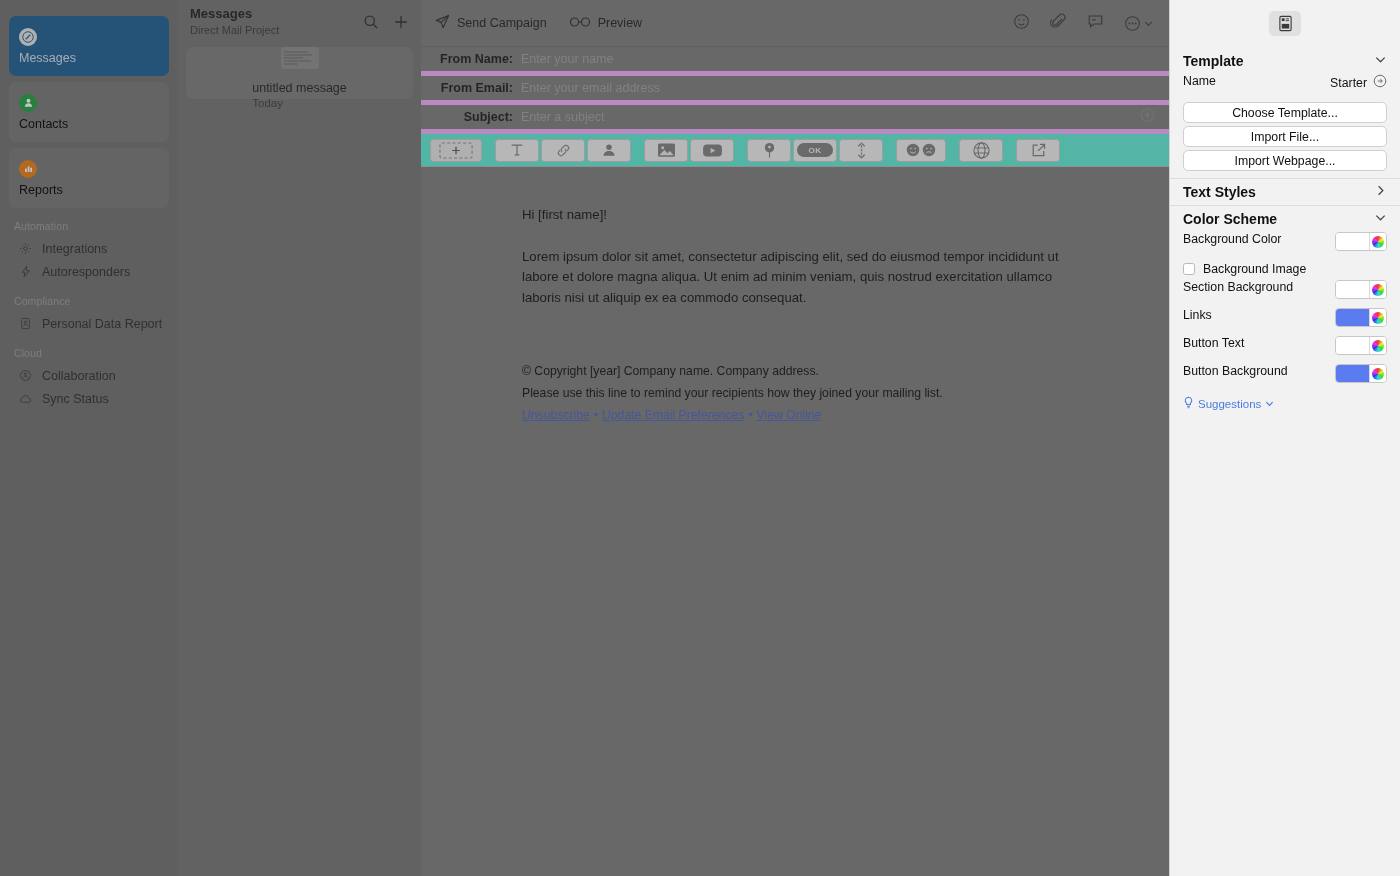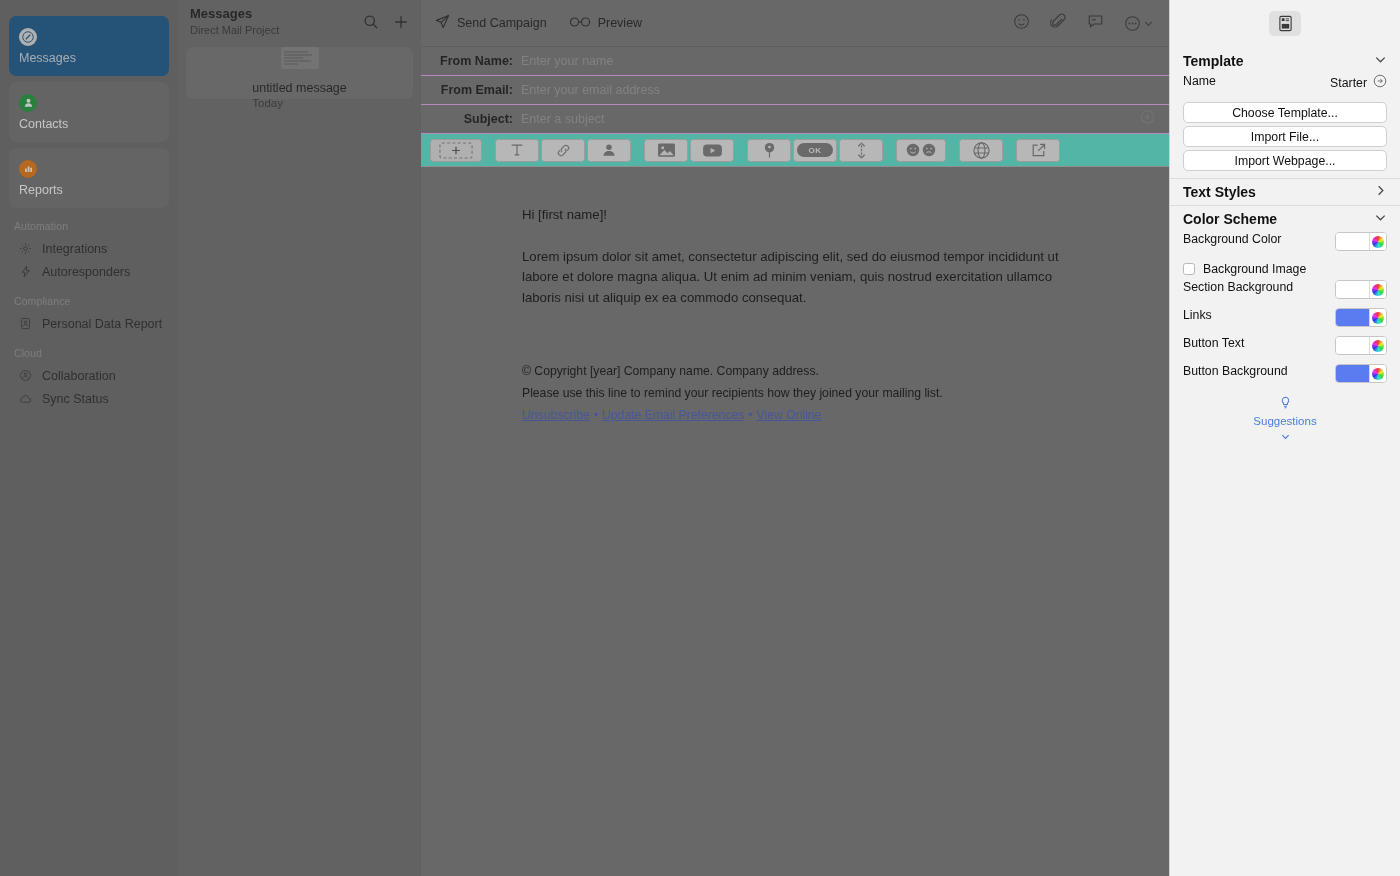--- a/index.html
+++ b/index.html
@@ -19,21 +19,21 @@
   .nav-big {
     margin:6px 9px 0 9px; height:60px; border-radius:7px;
     padding:8px 10px; display:flex; flex-direction:column; justify-content:center;
   }
   .nav-big.selected { background:#1c5e93; }
   .nav-big.plain { background:#767676; }
   .nav-big .ic { width:18px; height:18px; border-radius:50%; margin-bottom:5px;
      display:flex; align-items:center; justify-content:center; font-size:11px; color:#fff; }
   .nav-big .lbl { font-size:12.5px; font-weight:400; }
   .nav-big.selected .lbl { color:#d5dee6; }
-  .nav-big.plain .lbl { color:#ffffff; }
+  .nav-big.plain .lbl { color:#000000; }
 
   .grp-title {
     font-size:10.5px; color:#9a9a9a; padding:12px 0 5px 14px; letter-spacing:.1px;
   }
   .nav-row {
     display:flex; align-items:center; gap:9px; padding:4px 0 4px 18px;
     font-size:12.5px; color:#2b2b2b; height:23px;
   }
   .nav-row .ric { width:15px; height:15px; display:flex; align-items:center; justify-content:center; flex-shrink:0; }
 
@@ -59,21 +59,21 @@
   
   .editor { flex:1; height:876px; background:#7b7b7b; display:flex; flex-direction:column; min-width:0;}
   .toolbar-top {
     height:47px; display:flex; align-items:center; padding:0 16px 0 14px; gap:0;
     border-bottom:1px solid #6e6e6e;
   }
   .tt-btn { display:flex; align-items:center; gap:7px; font-size:12.5px; color:#222; margin-right:22px;}
   .tt-right { margin-left:auto; display:flex; align-items:center; gap:20px;}
 
   .field-row {
-    height:29px; display:flex; align-items:center; border-bottom:1px solid #f0abfc;
+    height:29px; display:flex; align-items:center; border-bottom:5px solid #f0abfc;
     padding:0 14px 0 0; position:relative;
   }
   .field-label { width:100px; text-align:right; font-size:12.5px; font-weight:bold; color:#1b1b1b; padding-right:8px;}
   .field-ph { font-size:12.5px; color:#a0a0a0;}
   .field-plus { position:absolute; right:14px; top:50%; transform:translateY(-50%);}
 
   .blockbar {
     height:33px; background:#5eead4; border-bottom:1px solid #b4b4b4;
     display:flex; align-items:center; padding:4px 8px; gap:0;
   }
@@ -122,21 +122,21 @@
         display:flex; overflow:hidden; background:#fff;}
   .sw .fill { flex:1; }
   .sw .wheel { width:17px; display:flex; align-items:center; justify-content:center;
                border-left:1px solid #d8d8d8; background:#fff;}
   .wheel .dotc { width:12px; height:12px; border-radius:50%;
     background:conic-gradient(#e33,#ee3,#3d3,#3dd,#33e,#e3e,#e33); }
   .cbrow { display:flex; align-items:center; gap:8px; padding:2px 13px; height:22px;}
   .cb { width:12px; height:12px; border:1px solid #b9b9b9; border-radius:2.5px; background:#fff;}
   .cbrow span { font-size:12.3px; color:#111;}
   .sugg { display:flex; align-items:center; gap:4px; padding:4px 13px 0 13px;
-          font-size:11.5px; color:#4a7de0;flex-direction:column;}
+          font-size:11.5px; color:#4a7de0;}
 </style>
 </head>
 <body>
 
 <div class="app">
 
   <div class="sidebar">
 
     <div class="nav-big selected">
       <span class="ic" style="background:#e2e2e2;">

